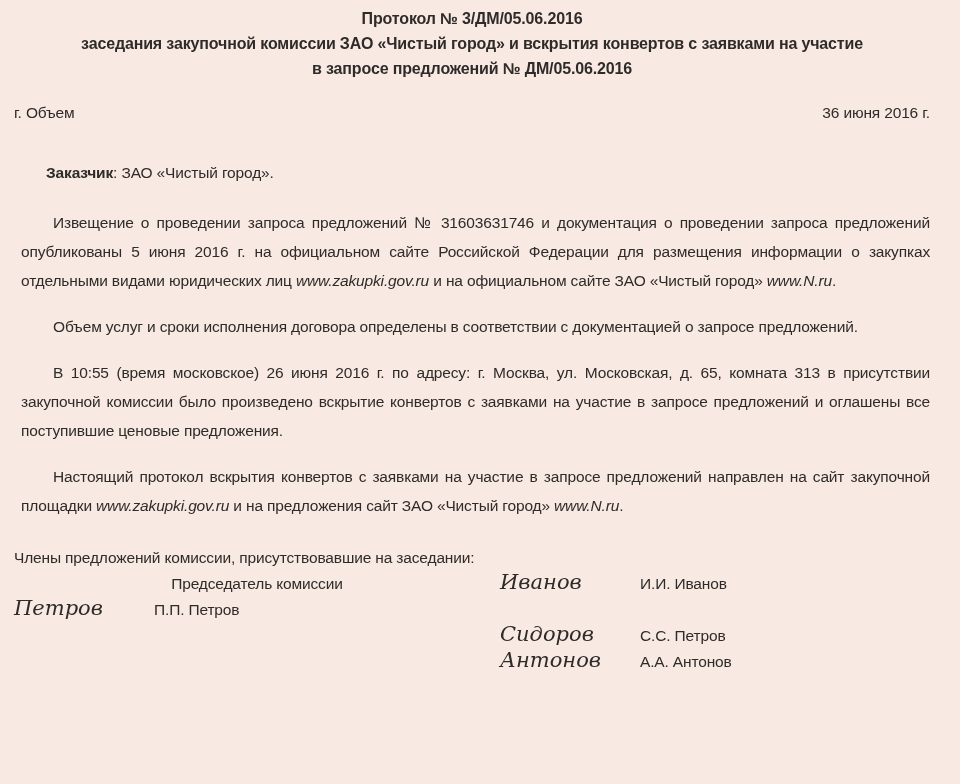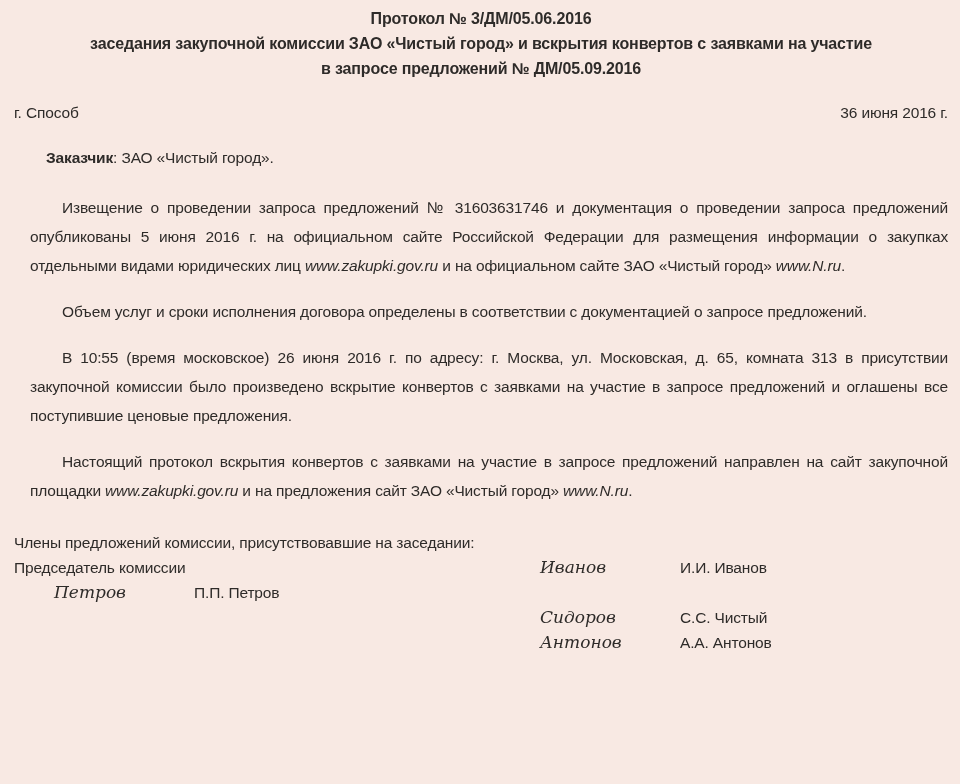--- a/index.html
+++ b/index.html
@@ -13,51 +13,51 @@
     color: #2e2b29;
     font-family: "Liberation Sans", sans-serif;
     font-size: 15.5px;
     letter-spacing: -0.15px;
     overflow: hidden;
   }
   .page {
     box-sizing: border-box;
     width: 960px;
     height: 784px;
-    padding: 6px 12px 0 14px;
+    padding: 6px 30px 0 14px;
   }
   .title-block {
     text-align: center;
     font-weight: bold;
     font-size: 16px;
     line-height: 25px;
   }
   .meta-block {
     margin-top: 20px;
     line-height: 24px;
   }
   .meta-row {
     display: flex;
     justify-content: space-between;
   }
   .parties-block {
-    margin-top: 20px;
+    margin-top: 35px;
     padding-left: 32px;
     line-height: 26px;
   }
   .method-block {
     margin-top: 18px;
     padding-left: 32px;
     line-height: 26px;
   }
   .lbl {
     font-weight: bold;
   }
   .para {
-    margin: 17px 0 0 16px;
+    margin: 17px 0 0 7px;
     line-height: 29px;
     text-align: justify;
     text-indent: 32px;
   }
   .para-first {
     margin-top: 22px;
   }
   .url {
     font-style: italic;
   }
@@ -68,47 +68,47 @@
   .sig-table {
     margin-top: 0;
   }
   .sig-row {
     display: flex;
     align-items: baseline;
     line-height: 24px;
   }
   .sig-role {
     flex: 0 0 486px;
+    text-align: center;
   }
   .sig-script {
     flex: 0 0 140px;
     font-family: "DejaVu Serif", cursive;
     font-style: italic;
-    font-size: 17px;
+    font-size: 21px;
     letter-spacing: 0;
-    margin-left: 40px;
   }
   .sig-name {
     flex: 1 1 auto;
   }
 </style>
 </head>
 <body>
 
 <div class="page">
 
   <div class="title-block">
     <div>Протокол № 3/ДМ/05.06.2016</div>
     <div>заседания закупочной комиссии ЗАО «Чистый город» и вскрытия конвертов с заявками на участие</div>
-    <div>в запросе предложений № ДМ/05.09.2016</div>
+    <div>в запросе предложений № ДМ/05.06.2016</div>
   </div>
 
   <div class="meta-block">
     <div class="meta-row">
-      <span>г. Способ</span>
+      <span>г. Объем</span>
       <span>36 июня 2016 г.</span>
     </div>
   </div>
 
   <div class="parties-block">
     <div><span class="lbl">Заказчик</span><span>: ЗАО «Чистый город».</span></div>
   </div>
 
 
   <p class="para para-first"><span>Извещение о проведении запроса предложений № 31603631746 и документация о проведении запроса предложений опубликованы 5 июня 2016 г. на официальном сайте Российской Федерации для размещения информации о закупках отдельными видами юридических лиц </span><span class="url">www.zakupki.gov.ru</span><span> и на официальном сайте ЗАО «Чистый город» </span><span class="url">www.N.ru</span><span>.</span></p>
@@ -128,21 +128,21 @@
       <div class="sig-script">Иванов</div>
       <div class="sig-name">И.И. Иванов</div>
     </div>
     <div class="sig-row">
       <div class="sig-script">Петров</div>
       <div class="sig-name">П.П. Петров</div>
     </div>
     <div class="sig-row">
       <div class="sig-role"></div>
       <div class="sig-script">Сидоров</div>
-      <div class="sig-name">С.С. Чистый</div>
+      <div class="sig-name">С.С. Петров</div>
     </div>
     <div class="sig-row">
       <div class="sig-role"></div>
       <div class="sig-script">Антонов</div>
       <div class="sig-name">А.А. Антонов</div>
     </div>
   </div>
 
 </div>
 

